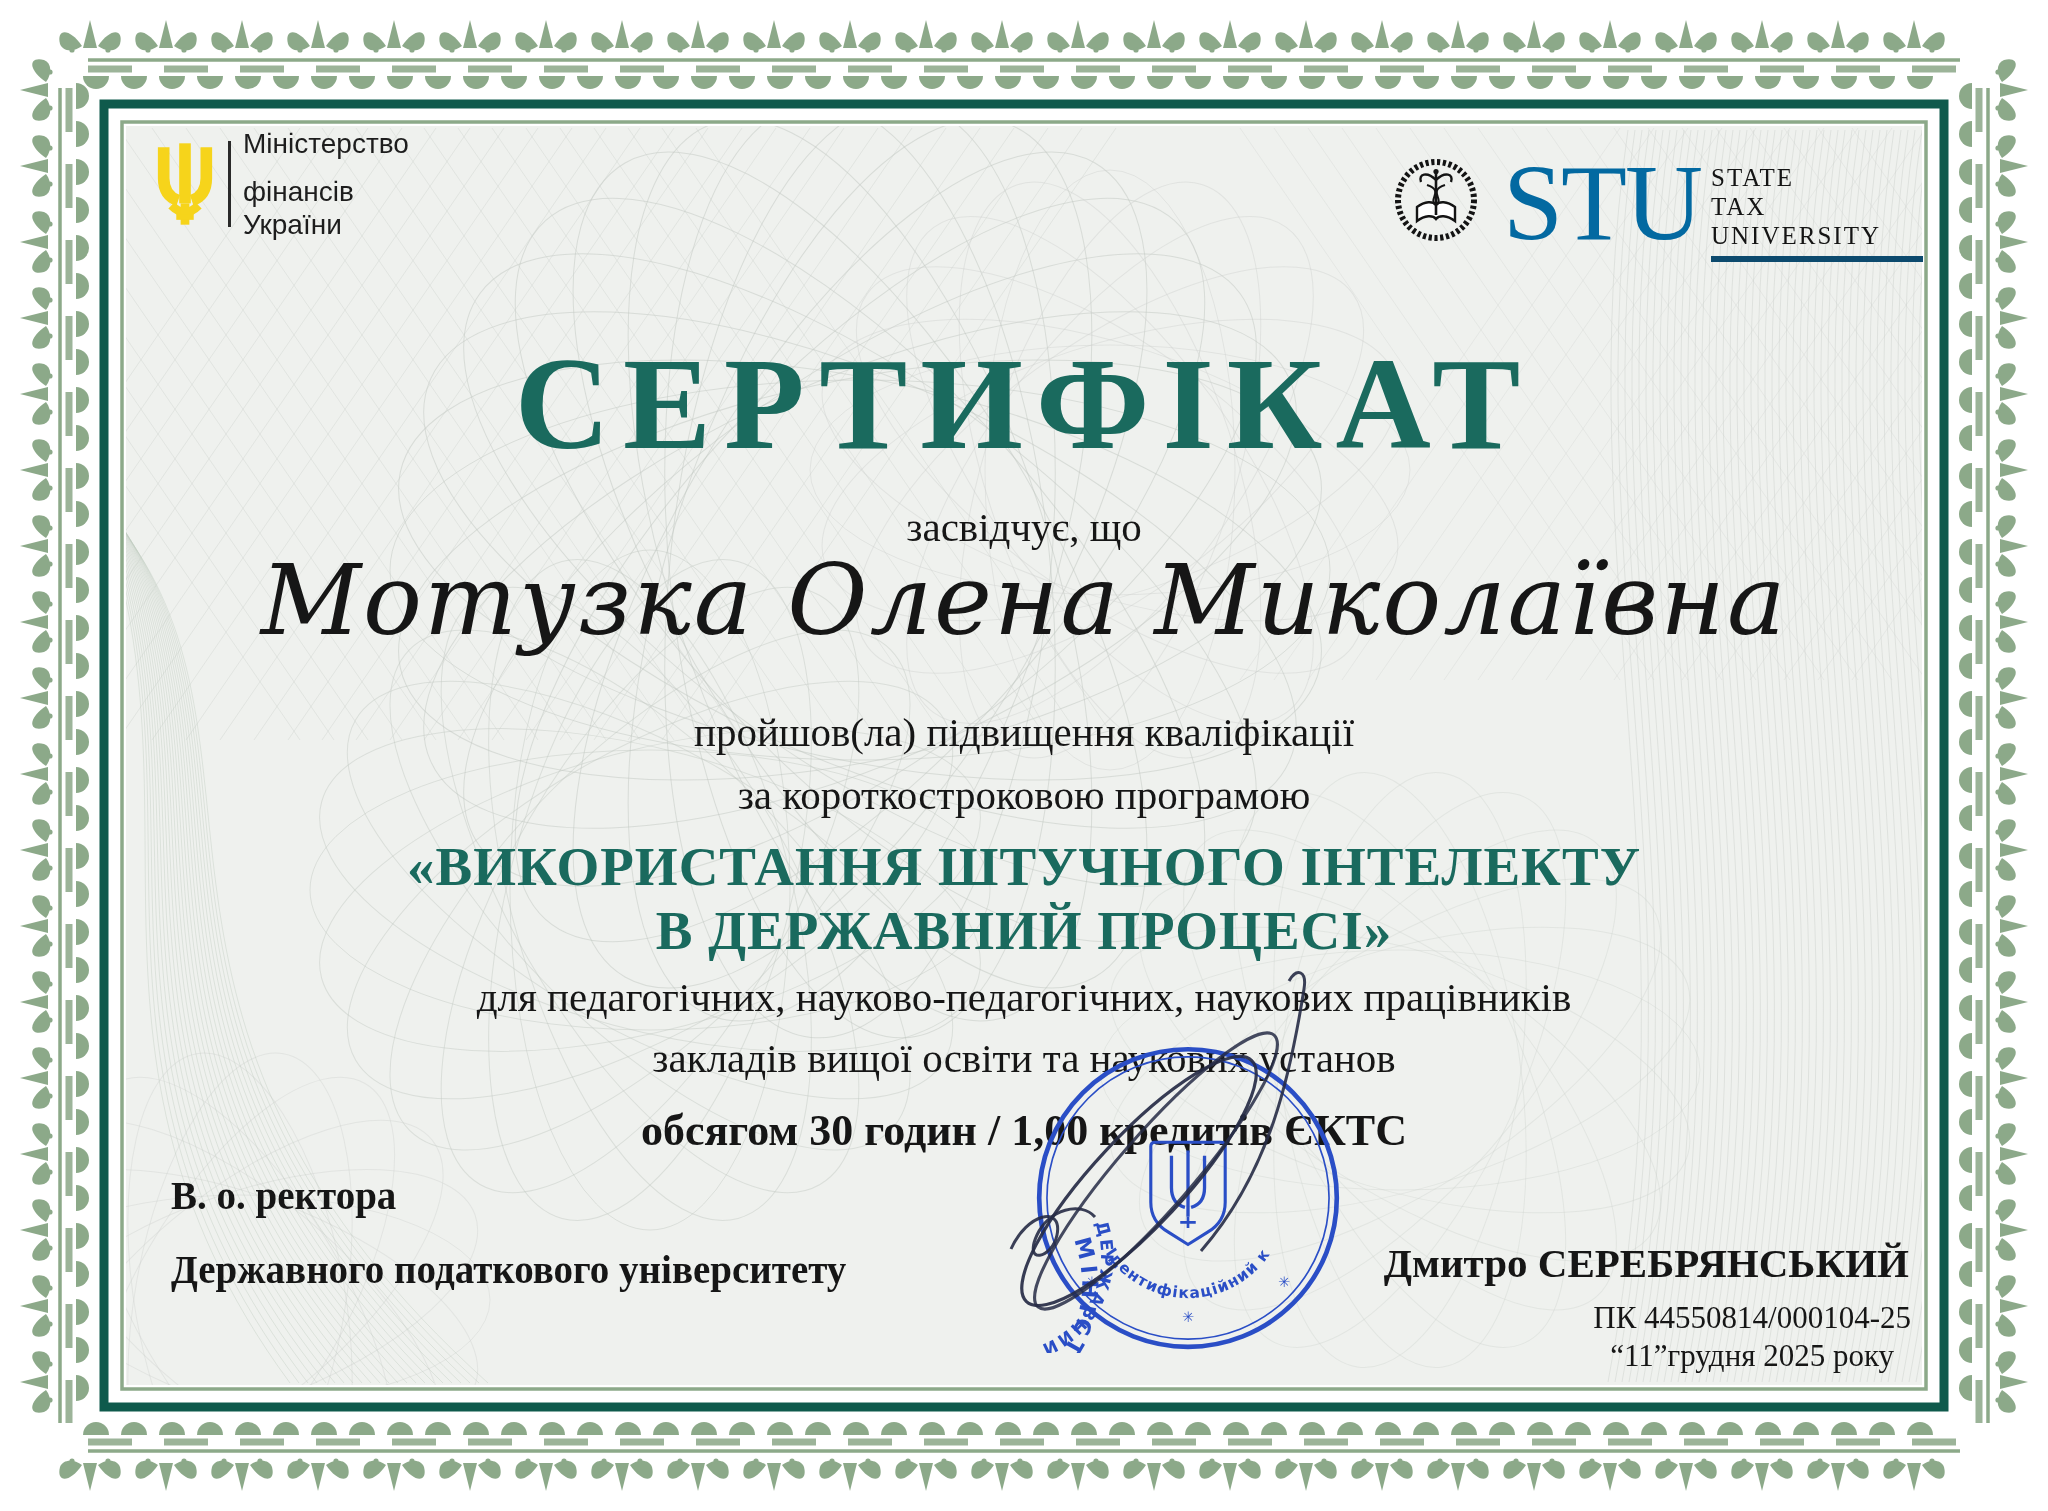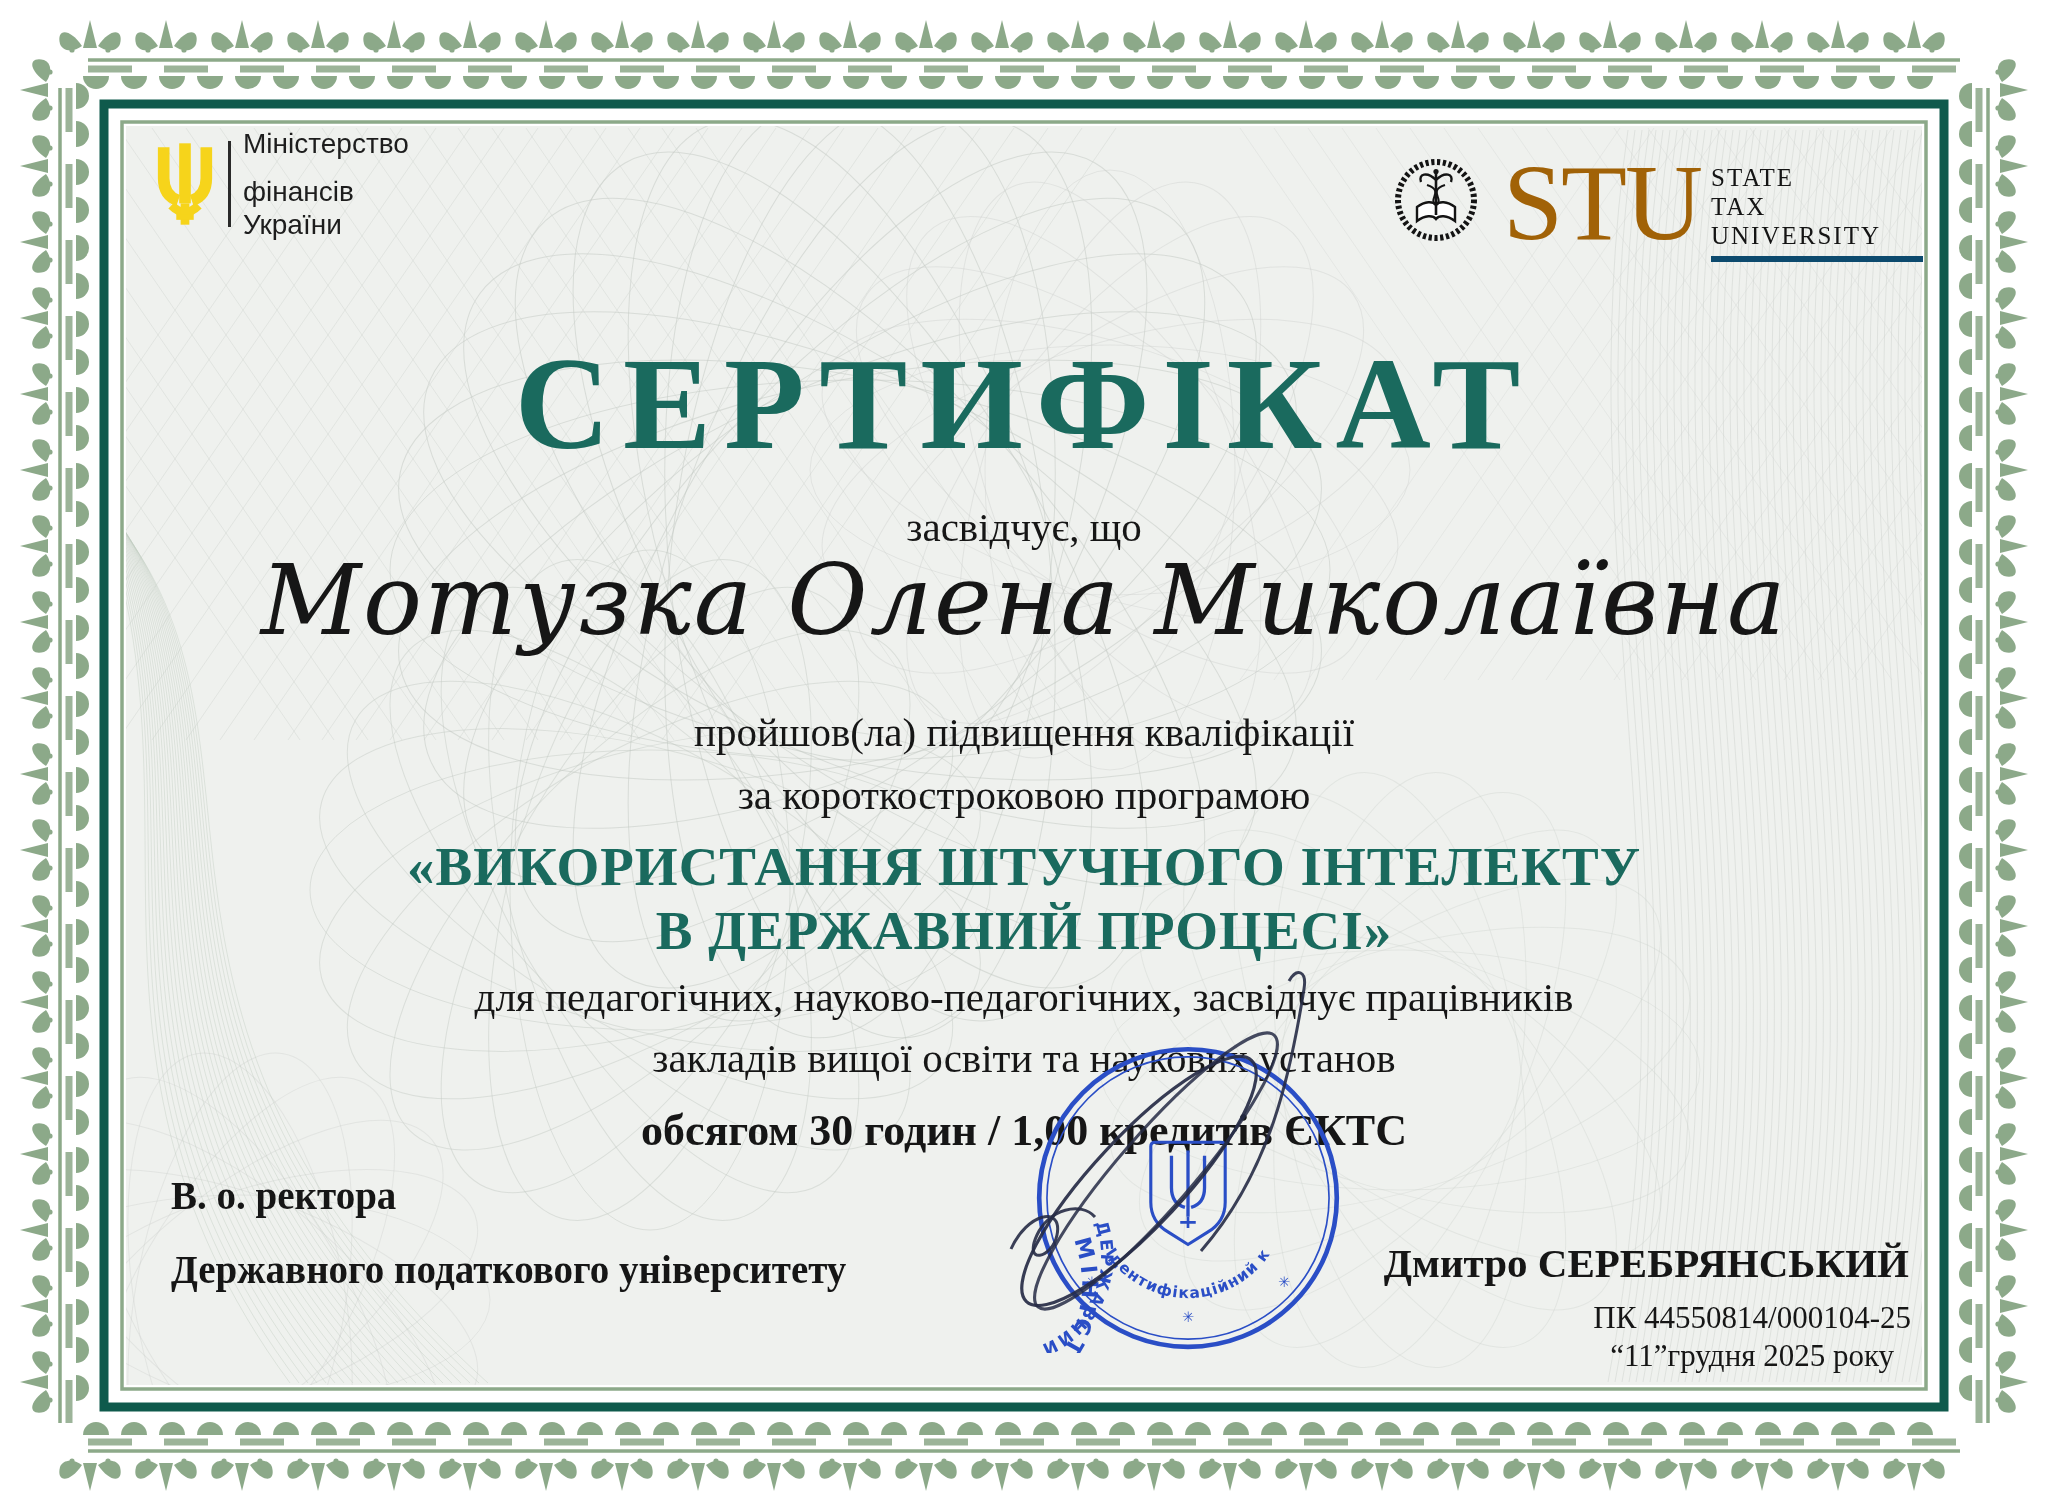--- a/index.html
+++ b/index.html
@@ -9,21 +9,21 @@
   #guilloche,#frame{position:absolute;left:0;top:0;}
   .content{position:absolute;left:131px;top:131px;width:1786px;height:1249px;}
 
   
   .minfin{position:absolute;left:23px;top:-4px;display:flex;align-items:center;gap:12px;}
   .minfin .divider{width:3px;height:86px;background:#2a2a2a;}
   .minfin .mtxt{font-family:"Liberation Sans",sans-serif;font-size:28px;line-height:33px;color:#1d1d1d;}
   .minfin .mtxt .b{font-weight:400;margin-top:15px;}
   .stu{position:absolute;right:-6px;top:26px;display:flex;align-items:flex-start;}
   .stu .acro{font-family:"Liberation Serif",serif;font-size:108px;line-height:92px;font-weight:400;
-             letter-spacing:-2px;color:#a16207;margin-left:24px;}
+             letter-spacing:-2px;color:#0369a1;margin-left:24px;}
   .stu .stack{margin-left:10px;margin-top:6px;padding-bottom:6px;border-bottom:6px solid #0c4a6e;
               font-size:25px;line-height:29px;letter-spacing:2px;color:#141414;min-width:212px;}
 
   
   .cline{position:absolute;left:0;width:100%;text-align:center;white-space:nowrap;}
   .title{top:196px;font-size:132px;font-weight:600;letter-spacing:13px;color:var(--accent-teal,#1a6a5e);}
   .certifies{top:372px;font-size:41px;}
   .recipient{top:412px;font-size:98px;font-family:"DejaVu Serif",serif;font-style:italic;letter-spacing:2px;}
   .completed{top:577px;font-size:41px;}
   .prog-intro{top:640px;font-size:41px;}
@@ -585,21 +585,21 @@
       </div>
     </div>
 
     <div class="cline title">СЕРТИФІКАТ</div>
     <div class="cline certifies">засвідчує, що</div>
     <div class="cline recipient">Мотузка Олена Миколаївна</div>
     <div class="cline completed">пройшов(ла) підвищення кваліфікації</div>
     <div class="cline prog-intro">за короткостроковою програмою</div>
     <div class="cline prog1">«ВИКОРИСТАННЯ ШТУЧНОГО ІНТЕЛЕКТУ</div>
     <div class="cline prog2">В ДЕРЖАВНИЙ ПРОЦЕСІ»</div>
-    <div class="cline aud1">для педагогічних, науково-педагогічних, засвідчує працівників</div>
+    <div class="cline aud1">для педагогічних, науково-педагогічних, наукових працівників</div>
     <div class="cline aud2">закладів вищої освіти та наукових установ</div>
     <div class="cline volume">обсягом 30 годин / 1,00 кредитів ЄКТС</div>
 
     <div class="role">
       <div>В. о. ректора</div>
       <div>Державного податкового університету</div>
     </div>
     <div class="sig-name">Дмитро СЕРЕБРЯНСЬКИЙ</div>
 
     <div class="footer-code">

